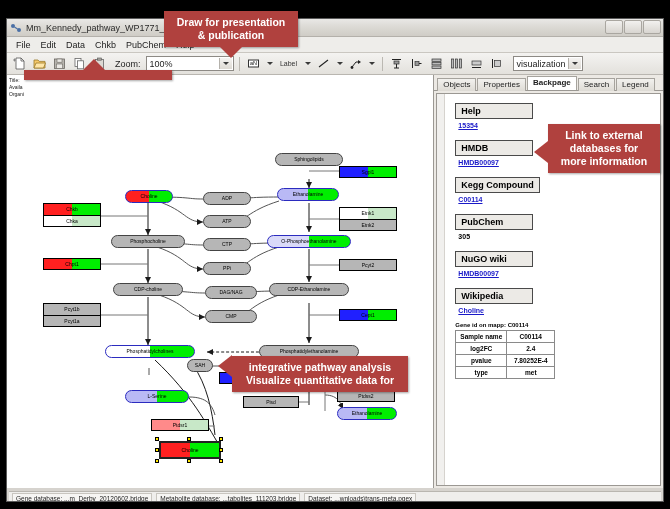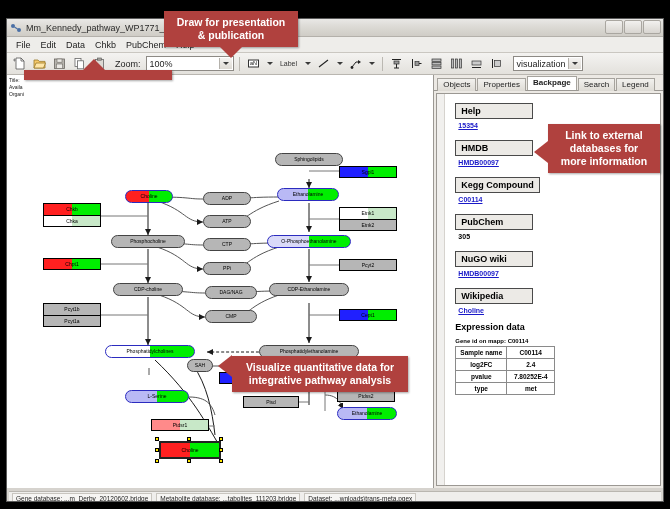--- a/index.html
+++ b/index.html
@@ -662,21 +662,20 @@
 
           <div class="db-header">PubChem</div>
           <span class="db-plain">305</span>
 
           <div class="db-header">NuGO wiki</div>
           <a class="db-link" href="#">HMDB00097</a>
 
           <div class="db-header">Wikipedia</div>
           <a class="db-link" href="#">Choline</a>
 
-          <div class="expr-title">Expression data</div>
           <div class="gene-id">Gene id on mapp: C00114</div>
           <table class="expr">
             <tbody>
                 <tr>
               <td>Sample name</td>
               <td>C00114</td>
             </tr>
             <tr>
               <td>log2FC</td>
               <td>2.4</td>
@@ -717,16 +716,16 @@
 </div>
 
 <div class="callout" style="left:548px;top:124px;width:112px;">
   <div>Link  to external</div>
   <div>databases  for</div>
   <div>more information</div>
   <span class="tip tip-left" style="top:28px"></span>
 </div>
 
 <div class="callout" style="left:232px;top:356px;width:176px;">
+  <div>integrative pathway analysis</div>
   <div>Visualize quantitative data  for</div>
-  <div>integrative pathway analysis</div>
   <span class="tip tip-left" style="top:10px"></span>
 </div>
 
 </body></html>

